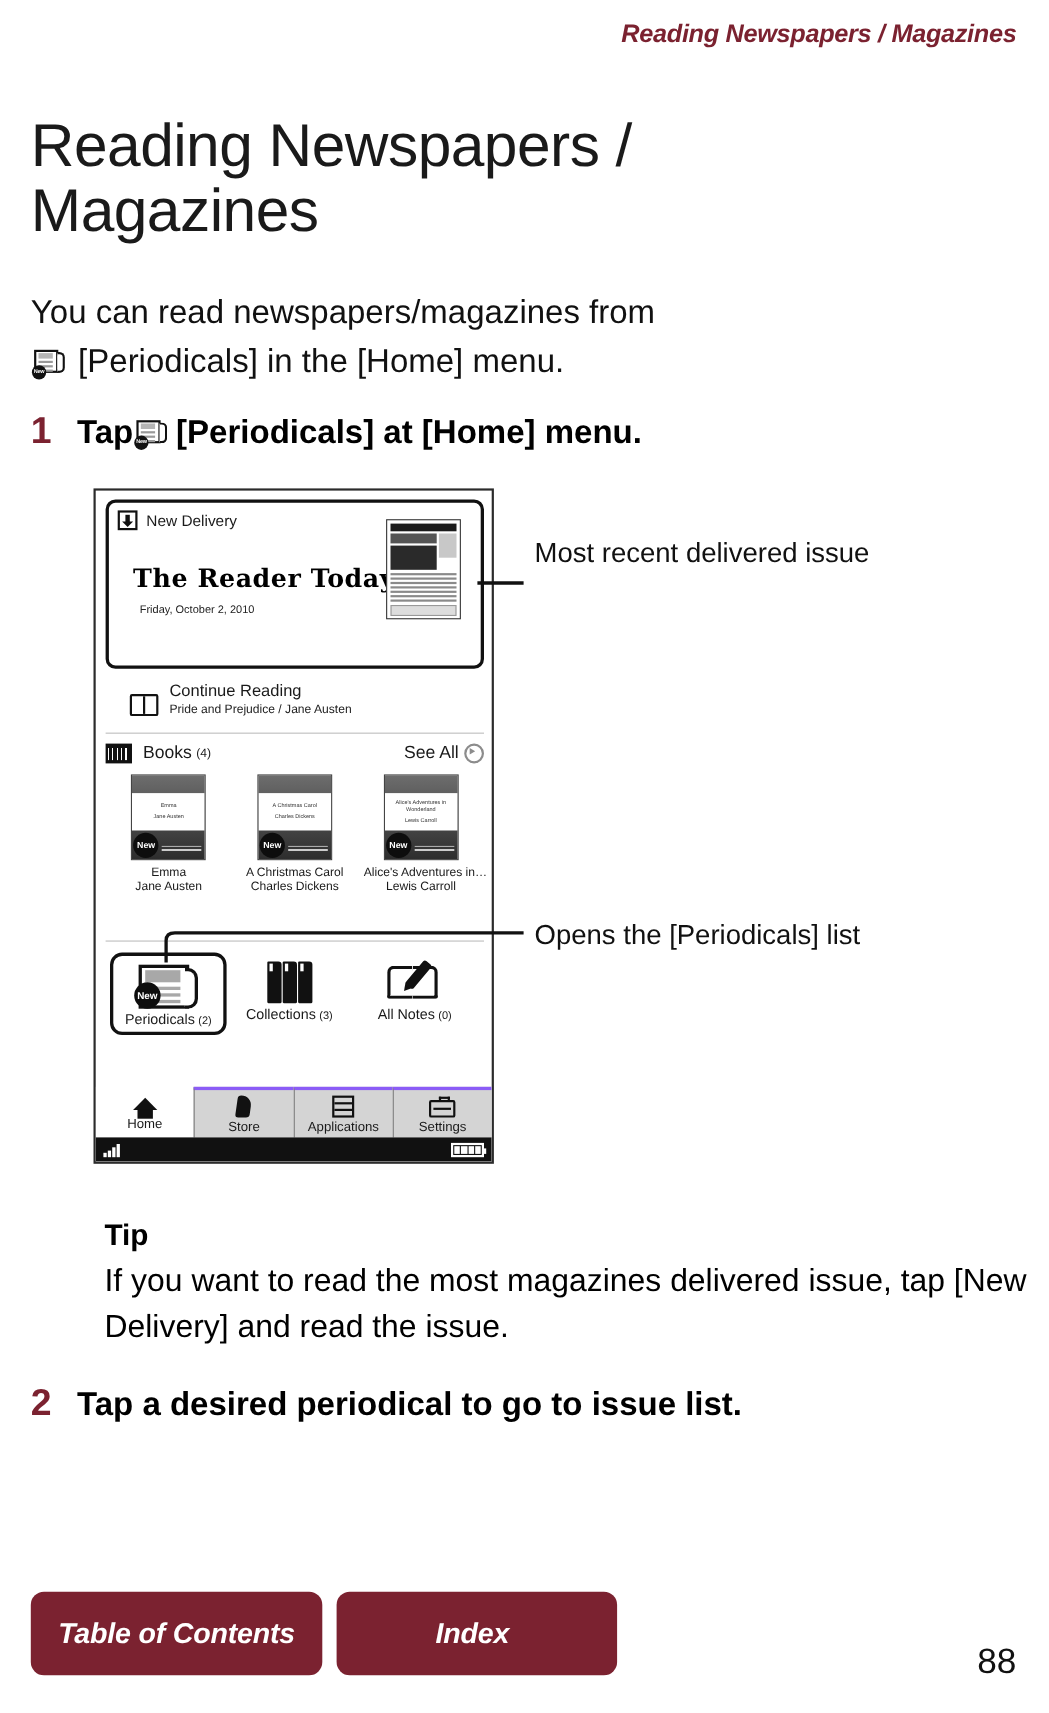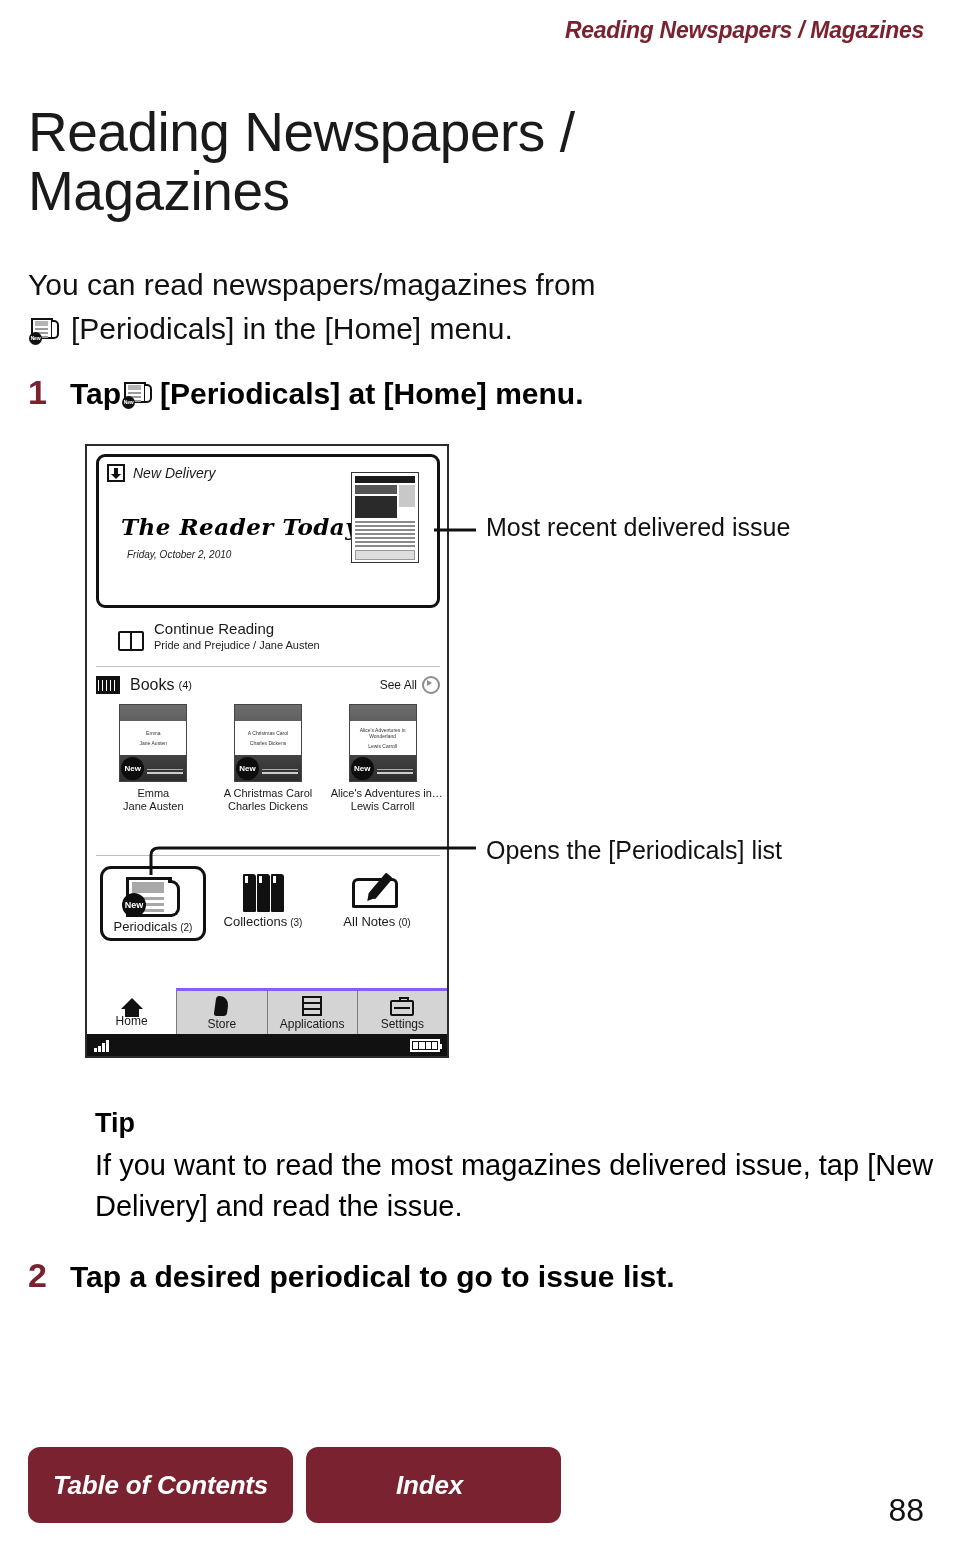--- a/index.html
+++ b/index.html
@@ -156,21 +156,20 @@
 
   
   .nd-panel {
     position: absolute;
     left: 9px; top: 8px;
     width: 344px; height: 154px;
     border: 3px solid #111;
     border-radius: 9px;
     box-sizing: border-box;
     background: #fff;
-    font-style: italic;
   }
   .nd-head {
     display: flex;
     align-items: center;
     gap: 8px;
     padding: 7px 0 0 8px;
   }
   .dl-icon {
     width: 18px; height: 18px;
     border: 2px solid #111;
@@ -286,21 +285,21 @@
   }
   .grid-icon:before {
     content: "";
     position: absolute;
     left: 2px; top: 4px; right: 2px; bottom: 3px;
     background:
       repeating-linear-gradient(90deg,#fff 0 1px,#111 1px 4px);
   }
   .books-label { font-size: 16px; margin-left: 10px; }
   .books-count { font-size: 11px; margin-left: 4px; }
-  .see-all { margin-left: auto; display: flex; align-items: center; gap: 5px; font-size: 12px; }
+  .see-all { margin-left: auto; display: flex; align-items: center; gap: 5px; font-size: 16px; }
   .arrow-circ {
     width: 14px; height: 14px; border-radius: 50%;
     border: 2px solid #8c8c8c; position: relative; flex: none;
   }
   .arrow-circ:after {
     content: "";
     position: absolute; left: 3px; top: 2px;
     border-top: 3px solid transparent;
     border-bottom: 3px solid transparent;
     border-left: 5px solid #8c8c8c;
@@ -522,21 +521,21 @@
     left: 0; top: 0;
     width: 954px; height: 1557px;
     pointer-events: none;
   }
   .callout-label {
     position: absolute;
     font-size: 25px;
     color: #111;
     white-space: nowrap;
   }
-  #call1 { top: 513px; left: 486px; }
+  #call1 { top: 489px; left: 486px; }
   #call2 { top: 836px; left: 486px; }
 
   
   .tip {
     position: absolute;
     top: 1108px;
     left: 82px;
     width: 850px;
     margin-left: 13px;
   }

